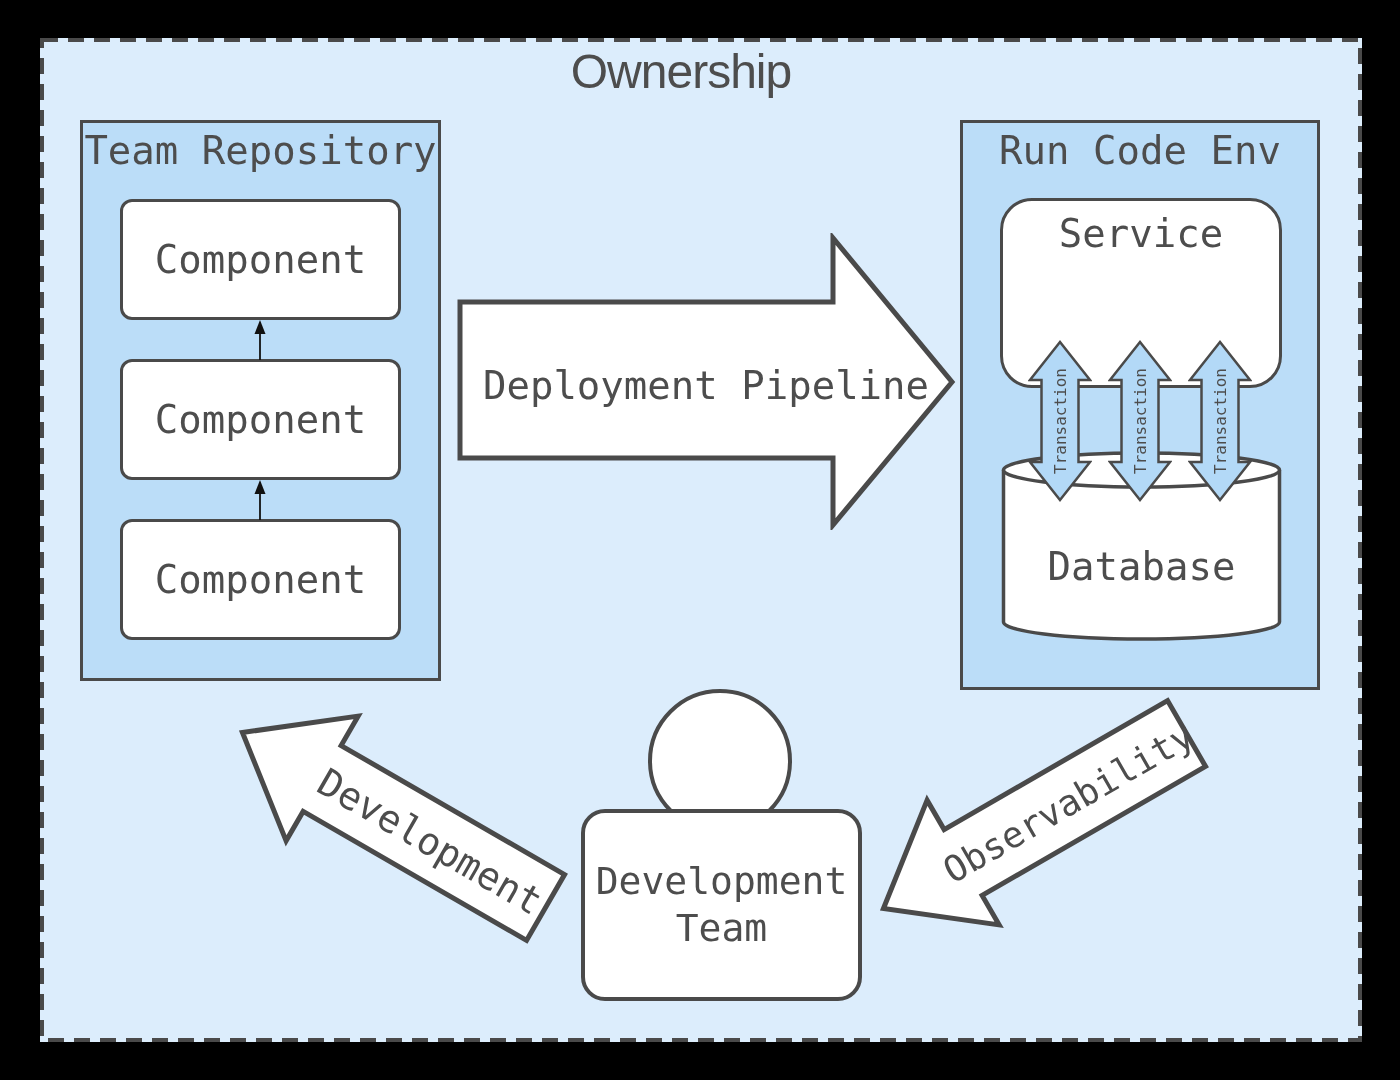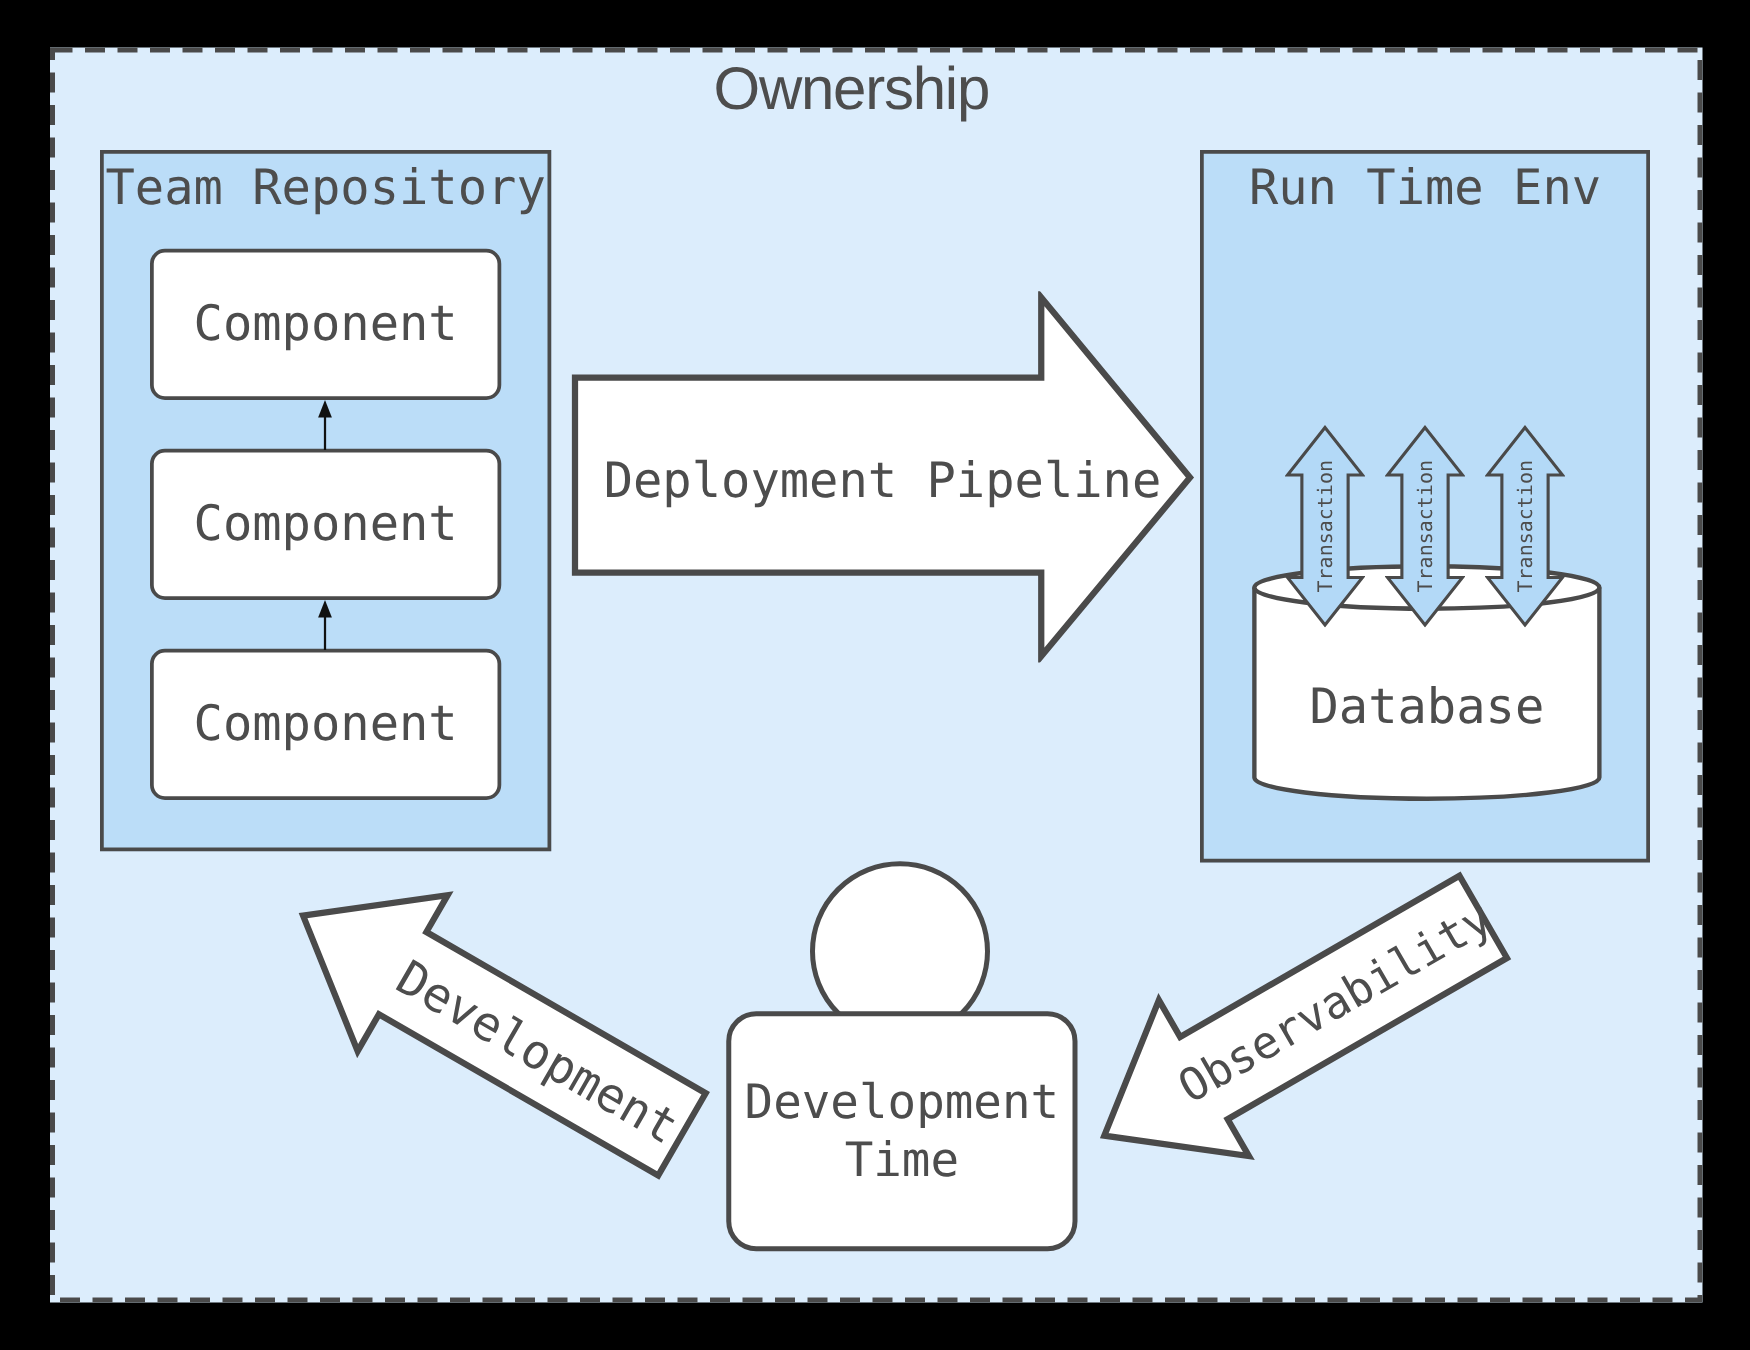--- a/index.html
+++ b/index.html
@@ -77,21 +77,24 @@
       <line x1="10" y1="41" x2="10" y2="12" stroke="#111" stroke-width="1.8"></line>
       <polygon points="10,1 4.5,15 15.5,15" fill="#111"></polygon>
     </svg>
 
     <svg class="svg-abs" style="left:415px;top:195px;" width="502" height="297">
       <polygon class="shape-stroke" points="5,69 378,69 378,5 497,149 378,292 378,225 5,225"></polygon>
       <text class="svg-text" x="251" y="152" font-size="39" text-anchor="middle" dominant-baseline="central">Deployment Pipeline</text>
     </svg>
 
     <div class="panel panel-runtime">
-      <div class="panel-label">Run Time Env</div>
+      <div class="panel-label">Run Code Env</div>
+    </div>
+    <div class="service-box">
+      <span>Service</span>
     </div>
     <svg class="svg-abs" style="left:960px;top:412px;" width="283" height="193">
       <path class="thin-stroke" d="M3.5 20 L3.5 172 A138 17 0 0 0 279.5 172 L279.5 20"></path>
       <ellipse class="thin-stroke" cx="141.5" cy="20" rx="138" ry="17"></ellipse>
       <text class="svg-text" x="141.5" y="116" font-size="39" text-anchor="middle" dominant-baseline="central">Database</text>
     </svg>
 
     <svg class="svg-abs z3" style="left:988px;top:302px;" width="64" height="162">
       <polygon class="trans-shape" points="32,2 2,40 13.5,40 13.5,122 2,122 32,160 62,122 50.5,122 50.5,40 62,40"></polygon>
       <text class="svg-text" font-size="16" text-anchor="middle" dominant-baseline="central" transform="translate(32,81) rotate(-90)">Transaction</text>
@@ -101,21 +104,21 @@
       <text class="svg-text" font-size="16" text-anchor="middle" dominant-baseline="central" transform="translate(32,81) rotate(-90)">Transaction</text>
     </svg>
     <svg class="svg-abs z3" style="left:1148px;top:302px;" width="64" height="162">
       <polygon class="trans-shape" points="32,2 2,40 13.5,40 13.5,122 2,122 32,160 62,122 50.5,122 50.5,40 62,40"></polygon>
       <text class="svg-text" font-size="16" text-anchor="middle" dominant-baseline="central" transform="translate(32,81) rotate(-90)">Transaction</text>
     </svg>
 
     <div class="team-head"></div>
     <div class="team-body">
       <span>Development</span>
-      <span>Time</span>
+      <span>Team</span>
     </div>
 
     <svg class="svg-abs" style="left:160px;top:622px;" width="390" height="320">
       <g transform="translate(194,160) rotate(30)">
         <polygon class="shape-stroke" points="-175,0 -83,-72 -83,-38 175,-38 175,38 -83,38 -83,72"></polygon>
         <text class="svg-text" x="42" y="1" font-size="38" text-anchor="middle" dominant-baseline="central">Development</text>
       </g>
     </svg>
 
     <svg class="svg-abs" style="left:805px;top:623px;" width="390" height="320">

